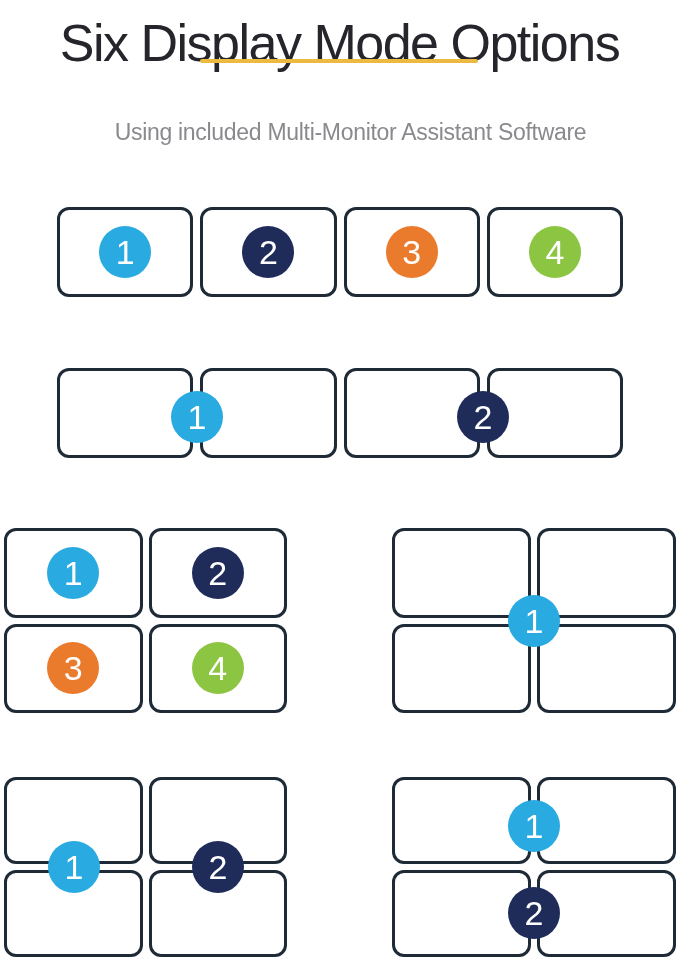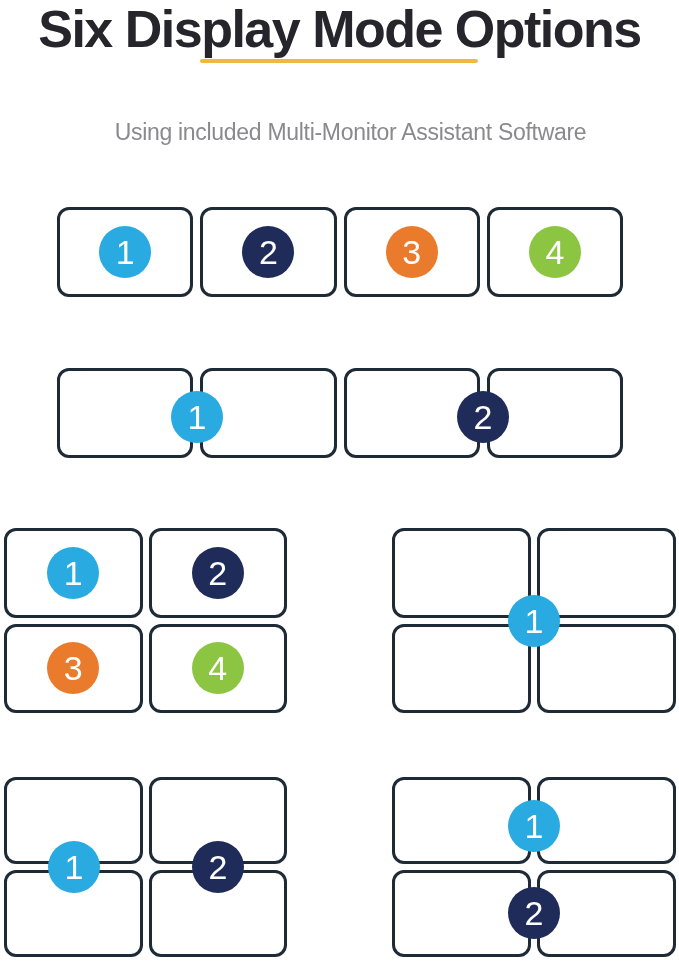--- a/index.html
+++ b/index.html
@@ -1,22 +1,22 @@
 <!DOCTYPE html>
 <html><head>
 <meta charset="utf-8">
 <style>
   html,body{margin:0;padding:0;}
   body{
     width:679px;height:963px;background:#ffffff;position:relative;
     font-family:"Liberation Sans", sans-serif;overflow:hidden;
   }
   .page-title{
-    position:absolute;top:0;left:0;width:100%;margin:0;text-align:center;
-    font-size:52px;font-weight:700;letter-spacing:-1.5px;color:#26252B;line-height:58px;
+    position:absolute;top:14px;left:0;width:100%;margin:0;text-align:center;
+    font-size:52px;font-weight:400;letter-spacing:-1.5px;color:#26252B;line-height:58px;
   }
   .title-underline{
     position:absolute;top:59px;left:200px;width:278px;height:4px;
     background:#EDBA41;border-radius:2px;
   }
   .page-subtitle{
     position:absolute;top:106px;left:0;width:100%;margin:11px;text-align:center;
     font-size:23px;font-weight:300;letter-spacing:-0.3px;color:#8A8A8E;line-height:30px;
   }
   .mode{position:absolute;}

